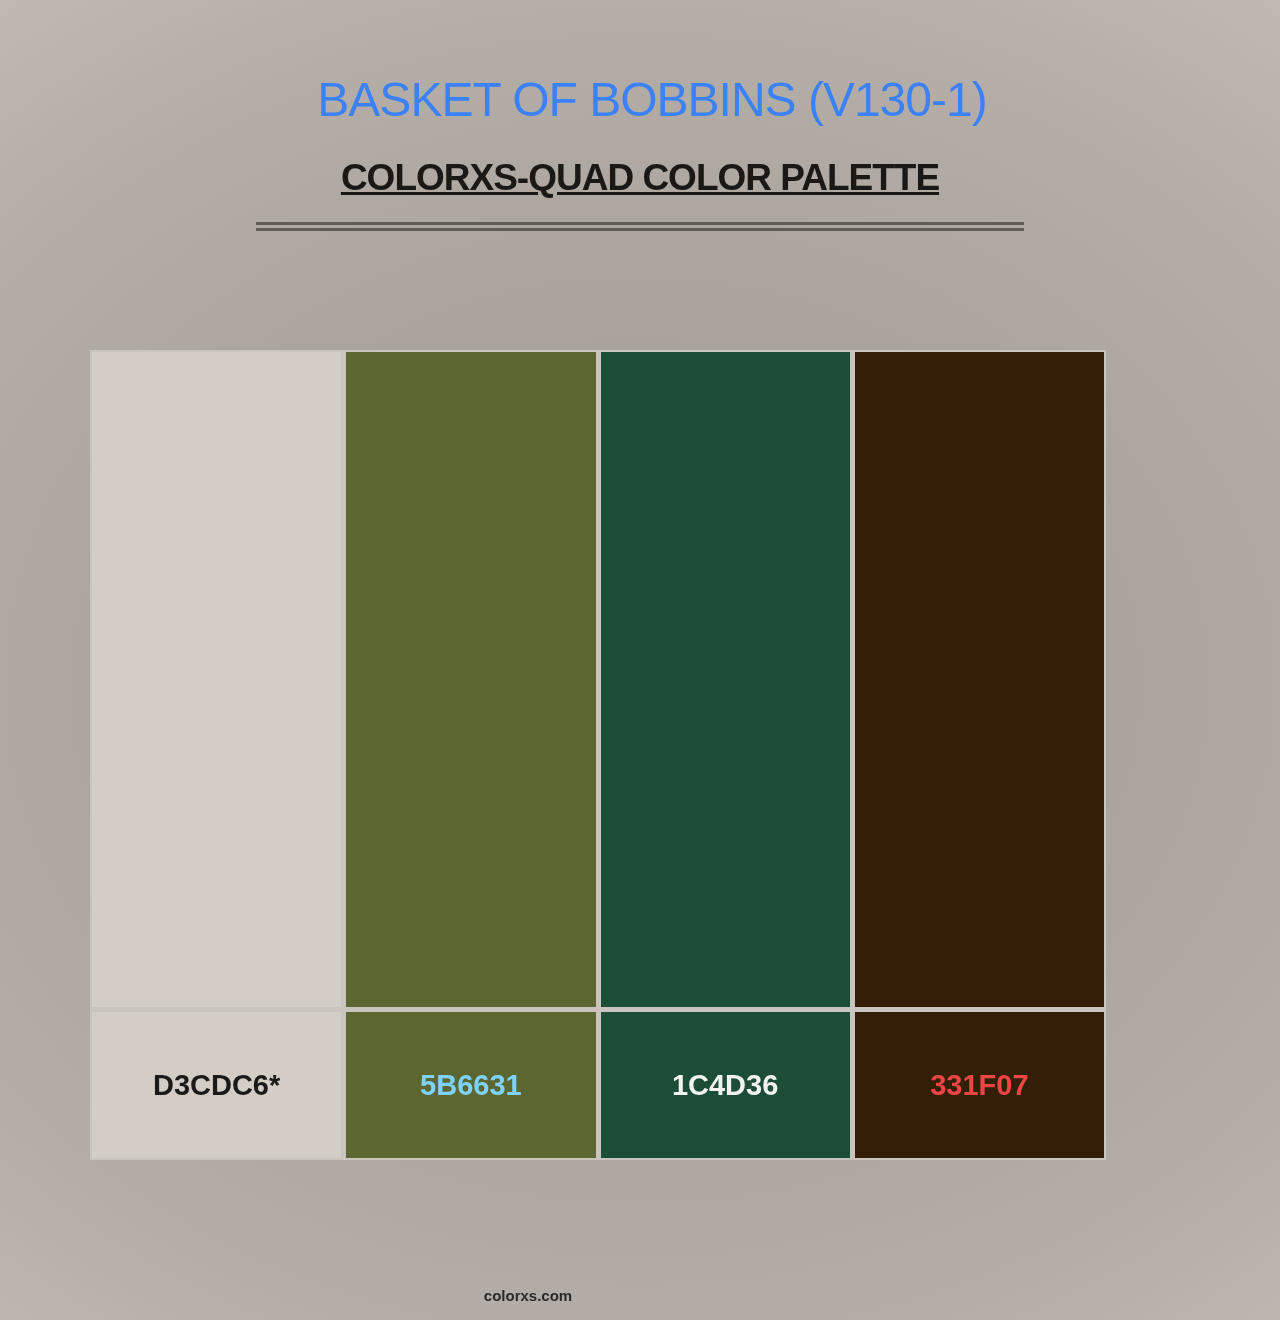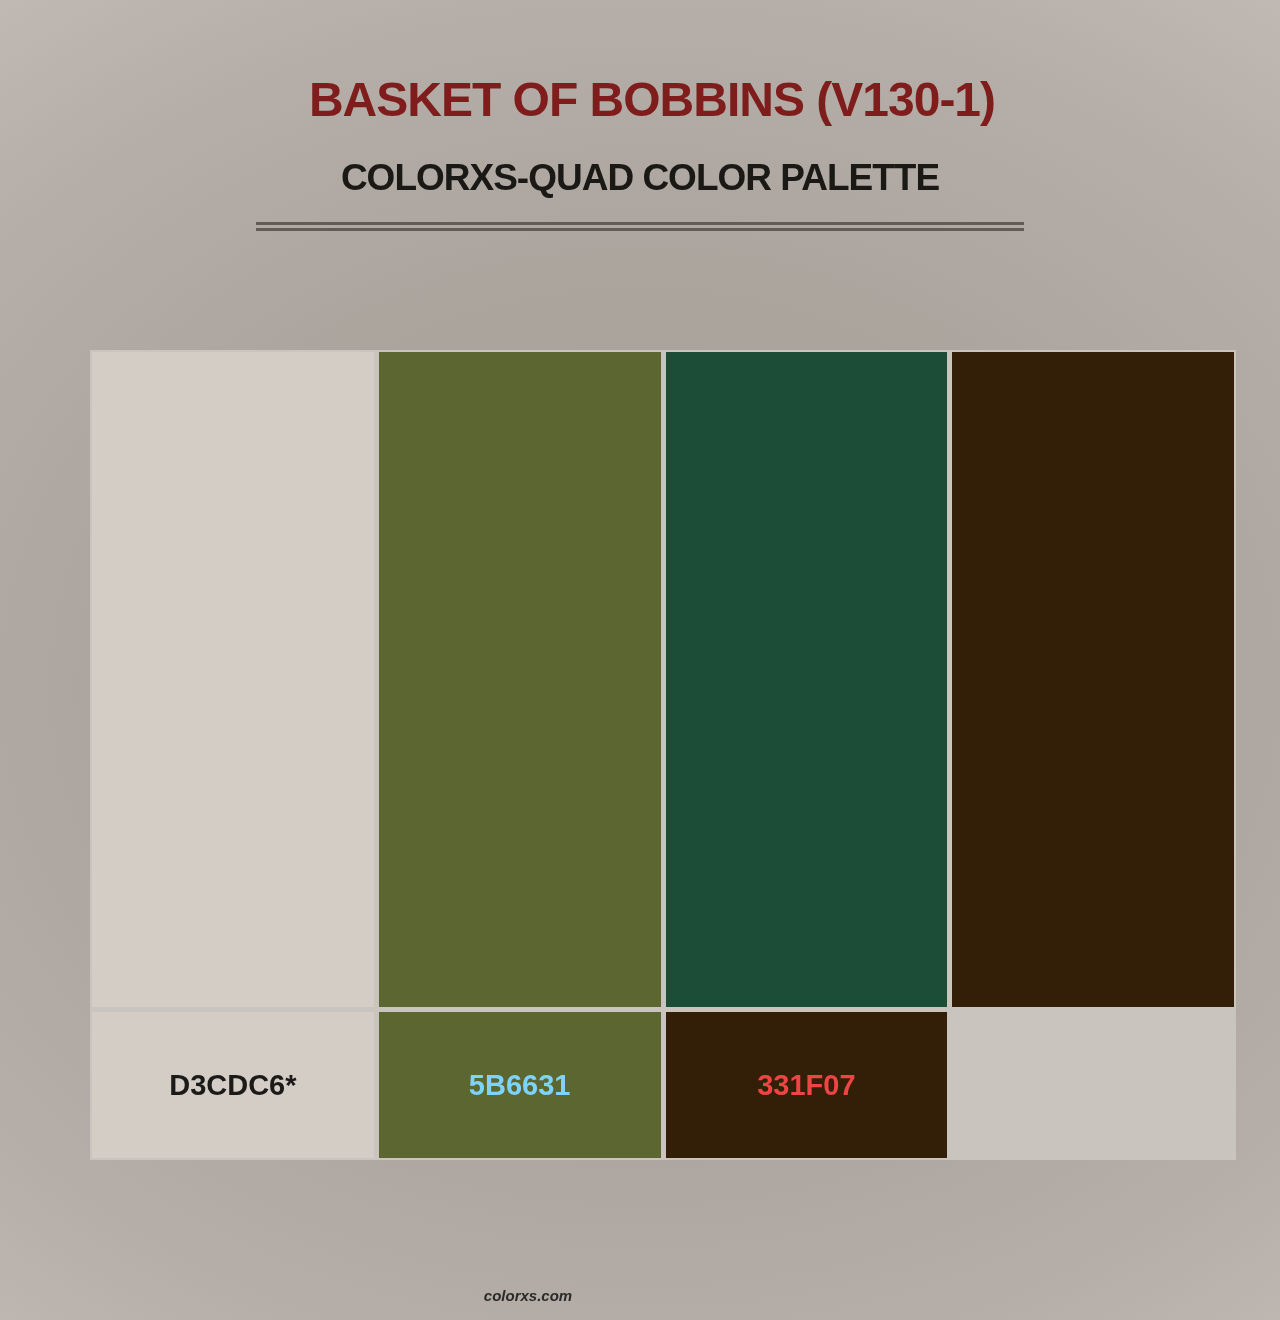--- a/index.html
+++ b/index.html
@@ -20,46 +20,47 @@
     top: 0;
     left: 0;
     width: 1280px;
     text-align: center;
   }
   .title {
     margin: 0;
     margin-top: 76px;
     font-size: 48px;
     line-height: 1.0;
-    font-weight: 700;
-    color: #7f1d1d;
+    font-weight: 400;
+    color: #3b82f6;
     letter-spacing: -1px;
     padding-left: 24px;
   }
   .subtitle {
     margin: 0;
     margin-top: 35px;
     font-size: 37px;
     line-height: 1.0;
     font-weight: 700;
     color: #1b1916;
     letter-spacing: -1px;
+    text-decoration: underline;
   }
   .divider {
     width: 768px;
     margin: 26px auto 0 auto;
     height: 3px;
     border-top: 3px solid #615c55;
     border-bottom: 3px solid #615c55;
   }
   .palette {
     position: absolute;
     left: 90px;
     top: 350px;
-    width: 1146px;
+    width: 1016px;
     height: 810px;
     box-sizing: border-box;
     background: #c9c4bd;
     padding: 2px;
     display: grid;
     grid-template-columns: repeat(4, 1fr);
     grid-template-rows: 655px 146px;
     gap: 5px;
   }
   .cell {
@@ -76,21 +77,20 @@
   }
   .footer {
     position: absolute;
     left: 0;
     top: 1287px;
     width: 1056px;
     text-align: center;
     font-size: 15px;
     font-weight: 700;
     color: #2b2a28;
-    font-style: italic;
   }
 </style>
 </head>
 <body>
 
 <div class="header">
   <h1 class="title">BASKET OF BOBBINS (V130-1)</h1>
   <h2 class="subtitle">COLORXS-QUAD COLOR PALETTE</h2>
   <div class="divider"></div>
 </div>
@@ -100,18 +100,21 @@
   <div class="cell tall" style="background: rgb(91, 102, 49);"></div>
   <div class="cell tall" style="background: rgb(28, 77, 54);"></div>
   <div class="cell tall" style="background: rgb(51, 31, 7);"></div>
 
   <div class="cell label" style="background: rgb(211, 205, 198); color: rgb(27, 26, 24);">
     <span>D3CDC6*</span>
   </div>
   <div class="cell label" style="background: rgb(91, 102, 49); color: #7dd3fc;">
     <span>5B6631</span>
   </div>
+  <div class="cell label" style="background: rgb(28, 77, 54); color: rgb(244, 242, 238);">
+    <span>1C4D36</span>
+  </div>
   <div class="cell label" style="background: rgb(51, 31, 7); color: #ef4444;">
     <span>331F07</span>
   </div>
 </div>
 
 <div class="footer">colorxs.com</div>
 
 </body></html>

